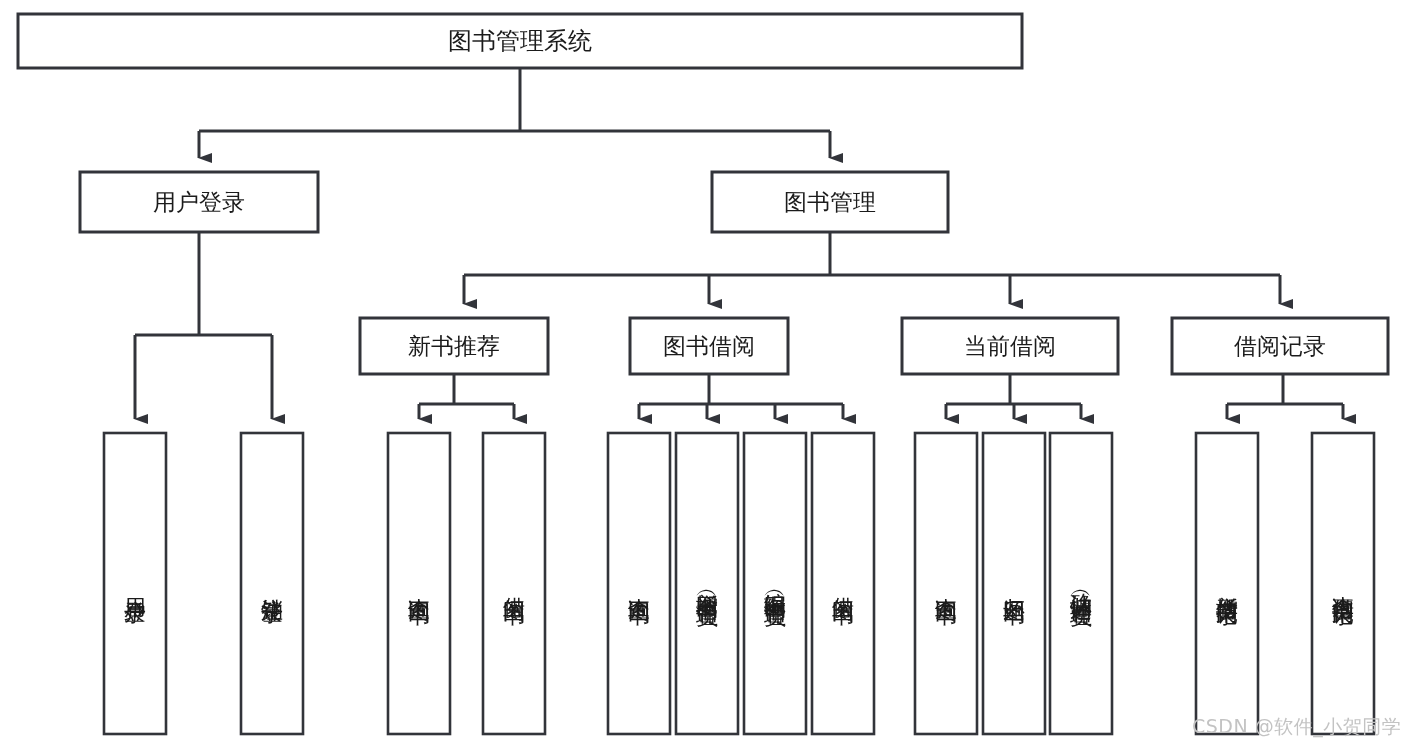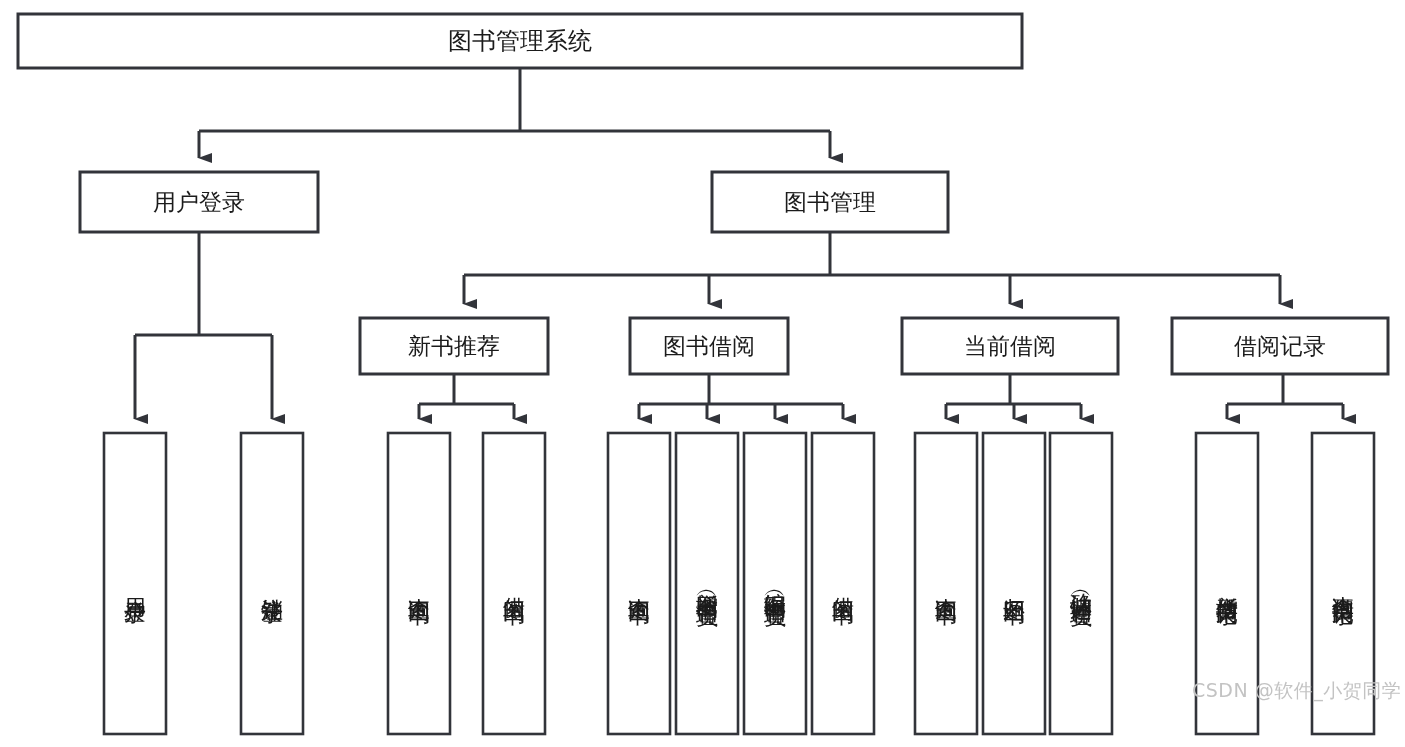--- a/index.html
+++ b/index.html
@@ -217,14 +217,14 @@
         <div class="vlabel-text">确认归还（管理员）</div>
       </div>
       <div class="vlabel-wrap" style="left: 1196px; top: 433px; width: 62px; height: 301px;">
         <div class="vlabel-text">新增借阅记录</div>
       </div>
       <div class="vlabel-wrap" style="left: 1312px; top: 433px; width: 62px; height: 301px;">
         <div class="vlabel-text">查询借阅记录</div>
       </div>
     </div>
 
-  <div class="watermark" id="watermark" style="left:1192px; top:678px;">CSDN @软件_小贺同学</div>
+  <div class="watermark" id="watermark" style="left:1192px; top:714px;">CSDN @软件_小贺同学</div>
 </div>
 
 </body></html>

